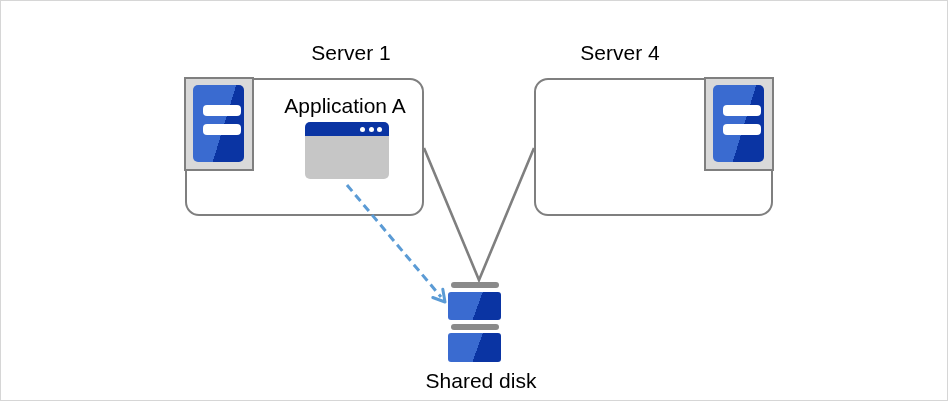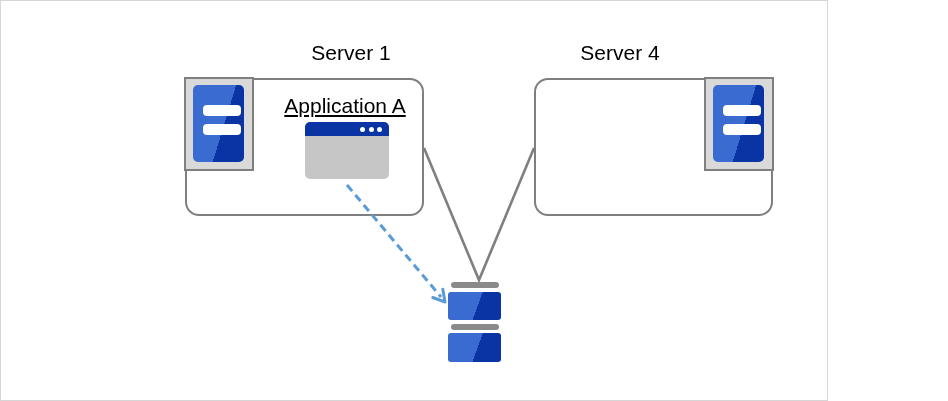--- a/index.html
+++ b/index.html
@@ -3,21 +3,21 @@
 <meta charset="utf-8">
 <style>
   html, body {
     margin: 0;
     padding: 0;
     background: #ffffff;
     font-family: "Liberation Sans", sans-serif;
   }
   .canvas {
     position: relative;
-    width: 828px;
+    width: 948px;
     height: 401px;
     box-sizing: border-box;
     border: 1px solid var(--canvas-border, #d6d6d6);
     background: #ffffff;
     overflow: hidden;
   }
   .diagram-label {
     position: absolute;
     transform: translateX(-50%);
     font-size: 21px;
@@ -183,15 +183,16 @@
 
   <div class="disk">
     <div class="disk-bar b1"></div>
     <div class="platter p1"></div>
     <div class="disk-bar b2"></div>
     <div class="platter p2"></div>
   </div>
 
   <div class="diagram-label" style="left:350px; top:40px;">Server 1</div>
   <div class="diagram-label" style="left:619px; top:40px;">Server 4</div>
-  <div class="diagram-label" style="left:344px; top:93px;text-decoration:underline;">Application A</div>
+  <div class="diagram-label" style="left:344px; top:93px;">Application A</div>
+  <div class="diagram-label" style="left:480px; top:368px;">Shared disk</div>
 
 </div>
 
 </body></html>

